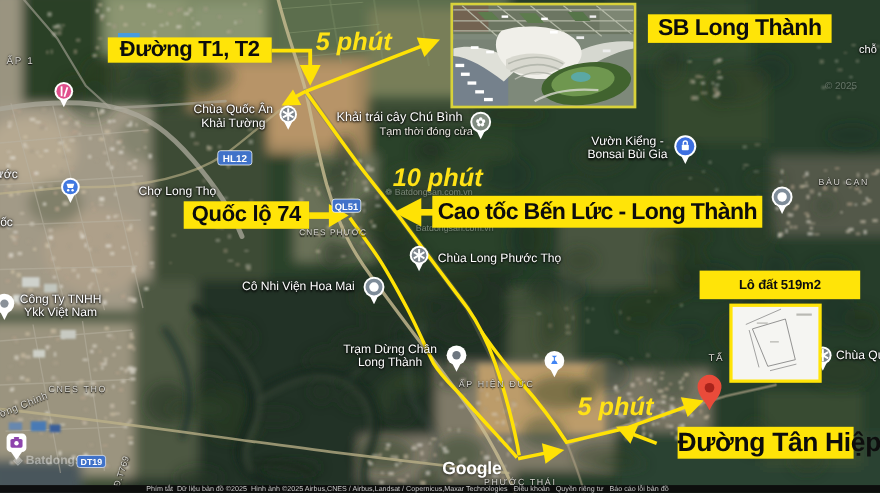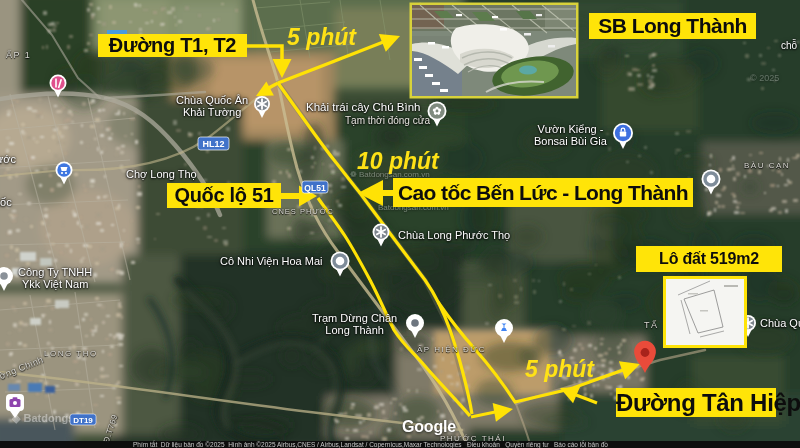--- a/index.html
+++ b/index.html
@@ -1252,23 +1252,23 @@
   <rect x="688" y="293" width="10" height="1.5" fill="#c5c5c0"></rect>
  </g>
 </svg>
 
 <div class="lbl" style="left:98px;top:34px;width:149px;height:23px;font-size:20px;line-height:23px;letter-spacing:-0.3px;">Đường T1, T2</div>
 
 <div class="lbl" style="left:589px;top:13px;width:167px;height:26px;font-size:21px;line-height:26px;letter-spacing:-0.5px;">SB Long Thành</div>
 
 <div class="lbl" style="left:393px;top:178px;width:300px;height:29px;font-size:21px;line-height:29px;letter-spacing:-0.6px;">Cao tốc Bến Lức - Long Thành</div>
 
-<div class="lbl" style="left:167px;top:183px;width:114px;height:25px;font-size:20px;line-height:25px;letter-spacing:-0.3px;">Quốc lộ 51</div>
-
-<div class="lbl" style="left:636px;top:246px;width:146px;height:26px;font-size:16px;line-height:26px;letter-spacing:-0.2px;">Lô đất 519m2</div>
+<div class="lbl" style="left:167px;top:183px;width:114px;height:25px;font-size:20px;line-height:25px;letter-spacing:-0.3px;">Quốc lộ 74</div>
+
+<div class="lbl" style="left:636px;top:246px;width:146px;height:26px;font-size:12px;line-height:26px;letter-spacing:-0.2px;">Lô đất 519m2</div>
 
 <div class="lbl" style="left:616px;top:388px;width:160px;height:29px;font-size:24px;line-height:29px;letter-spacing:-0.3px;">Đường Tân Hiệp</div>
 
 <div class="ytxt" style="left:287px;top:24px;font-size:23px;">5 phút</div>
 
 <div class="ytxt" style="left:357px;top:148px;font-size:23px;">10 phút</div>
 
 <div class="ytxt" style="left:525px;top:356px;font-size:23px;">5 phút</div>
 
 <div class="area" style="left:6px;top:50px;font-size:9px;">ẤP 1</div>
@@ -1300,21 +1300,21 @@
 <div class="mtxt" style="left:18px;top:266px;">Công Ty TNHH<br>Ykk Việt Nam</div>
 
 <div class="mtxt" style="left:312px;top:312px;text-align:center;">Trạm Dừng Chân<br>Long Thành</div>
 
 <div class="area" style="left:417px;top:345px;text-align:right;">ẤP HIỆN ĐỨC</div>
 
 <div class="area" style="left:644px;top:320px;font-size:9px;">TẤ</div>
 
 <div class="mtxt" style="left:760px;top:317px;">Chùa Qua</div>
 
-<div class="area" style="left:44px;top:349px;">LONG THỌ</div>
+<div class="area" style="left:44px;top:349px;">CNES THỌ</div>
 
 <div class="area" style="left:-8px;top:364px;transform:rotate(-22deg);font-size:9px;letter-spacing:0.5px;">ường Chinh</div>
 
 <div class="area" style="left:96px;top:424px;transform:rotate(-72deg);font-size:8px;letter-spacing:0.5px;">Đ.T769</div>
 
 <div class="mtxt" style="left:350px;top:170px;font-size:8px;opacity:.35;">❁ Batdongsan.com.vn</div>
 
 <div class="mtxt" style="left:378px;top:203px;font-size:8px;opacity:.35;">Batdongsan.com.vn</div>
 
 <div style="position:absolute;left:12px;top:412px;z-index:21;color:rgba(255,255,255,.4);font-size:11px;font-weight:bold;white-space:nowrap;font-family:'Liberation Sans',sans-serif;">◈ Batdongsan</div>

